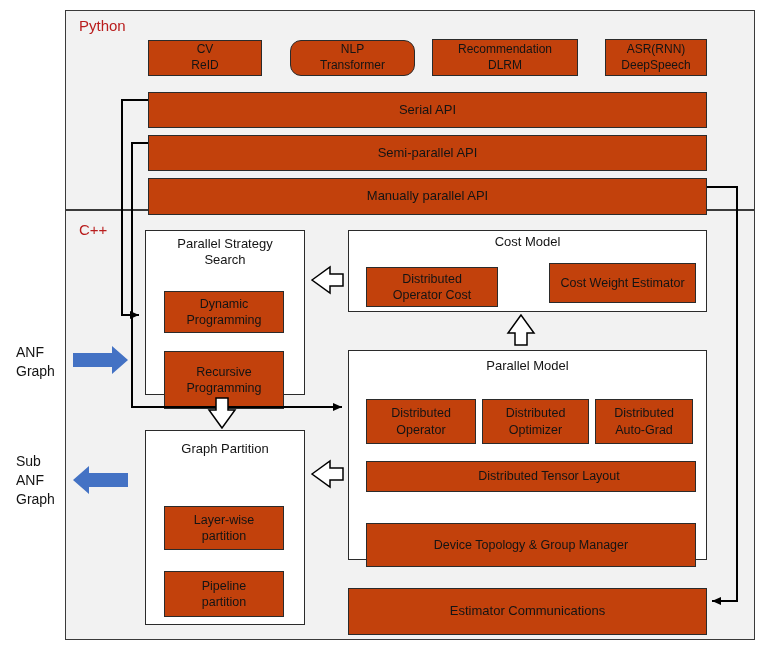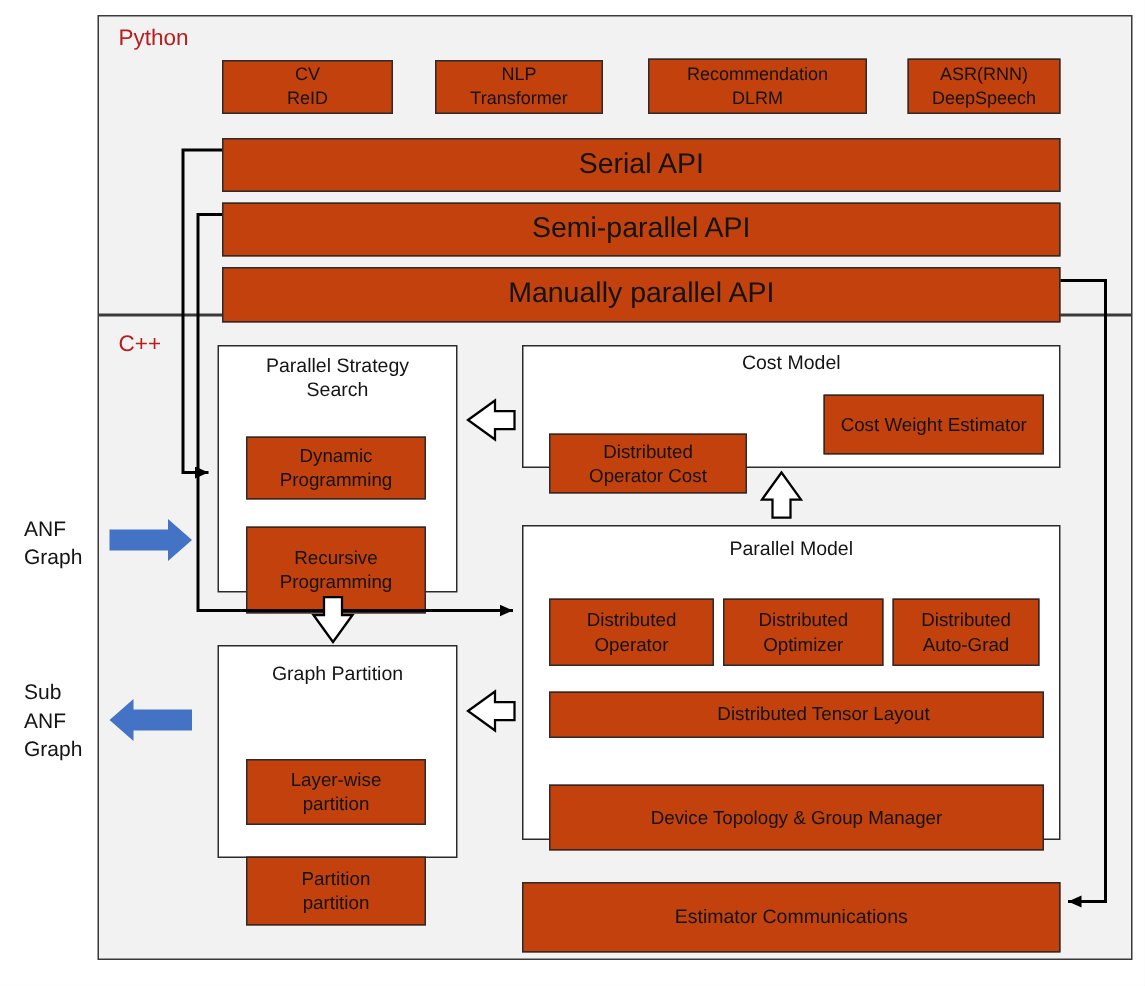--- a/index.html
+++ b/index.html
@@ -2,21 +2,21 @@
 <html><head>
 <meta charset="utf-8">
 <style>
   html,body{margin:0;padding:0;background:#ffffff;}
   .canvas{position:relative;width:763px;height:657px;font-family:"Liberation Sans",sans-serif;color:#141414;background:#ffffff;overflow:hidden;}
   .section{position:absolute;background:#f2f2f2;border:1px solid #3a3a3a;box-sizing:border-box;}
   .section-label{position:absolute;font-size:15px;color:#b91c1c;}
   .box{position:absolute;background:#c2410c;border:1px solid #2b2b2b;box-sizing:border-box;
        display:flex;flex-direction:column;align-items:center;justify-content:center;
        text-align:center;font-size:12px;line-height:1.3;margin-top:10px;}
-  .bar{font-size:19px;}
+  .bar{font-size:13px;}
   .container-box{position:absolute;background:#ffffff;border:1px solid #2b2b2b;box-sizing:border-box;}
   .box-title{position:absolute;left:0;right:0;text-align:center;font-size:13px;line-height:1.2;}
   .inner{font-size:12.5px;}
   .side-label{position:absolute;font-size:14px;line-height:1.35;white-space:pre-line;}
   .overlay{position:absolute;left:0;top:0;pointer-events:none;}
 </style>
 </head>
 <body>
 
 <div class="canvas">
@@ -25,21 +25,21 @@
     <div class="section-label" style="left:13px;top:6px;">Python</div>
   </div>
   <div class="section" style="left:65px;top:210px;width:690px;height:430px;">
     <div class="section-label" style="left:13px;top:10px;">C++</div>
   </div>
 
   <div class="box" style="left:148px;top:30px;width:114px;height:36px;">
     <span>CV</span>
     <span>ReID</span>
   </div>
-  <div class="box" style="left:290px;top:30px;width:112px;height:36px;">
+  <div class="box" style="left:290px;top:30px;width:125px;height:36px;border-radius:11px;">
     <span>NLP</span>
     <span>Transformer</span>
   </div>
   <div class="box" style="left:432px;top:29px;width:146px;height:37px;">
     <span>Recommendation</span>
     <span>DLRM</span>
   </div>
   <div class="box" style="left:605px;top:29px;width:102px;height:37px;">
     <span>ASR(RNN)</span>
     <span>DeepSpeech</span>
@@ -50,37 +50,37 @@
   <div class="box bar" style="left:148px;top:168px;width:559px;height:37px;">Manually parallel API</div>
 
   <div class="container-box" style="left:145px;top:230px;width:160px;height:165px;">
     <div class="box-title" style="top:5px;padding:0 26px;">Parallel Strategy Search</div>
     <div class="box inner" style="left:18px;top:50px;width:120px;height:42px;padding:0 14px;">Dynamic Programming</div>
     <div class="box inner" style="left:18px;top:110px;width:120px;height:58px;padding:0 14px;">Recursive Programming</div>
   </div>
 
   <div class="container-box" style="left:348px;top:230px;width:359px;height:82px;">
     <div class="box-title" style="top:3px;">Cost Model</div>
-    <div class="box inner" style="left:17px;top:48px;width:132px;height:40px;padding:0 10px;">Distributed Operator Cost</div>
+    <div class="box inner" style="left:17px;top:26px;width:132px;height:40px;padding:0 10px;">Distributed Operator Cost</div>
     <div class="box inner" style="left:200px;top:22px;width:147px;height:40px;padding:0 10px;">Cost Weight Estimator</div>
   </div>
 
   <div class="container-box" style="left:348px;top:350px;width:359px;height:210px;">
     <div class="box-title" style="top:7px;">Parallel Model</div>
     <div class="box inner" style="left:17px;top:38px;width:110px;height:45px;padding:0 8px;">Distributed Operator</div>
     <div class="box inner" style="left:133px;top:38px;width:107px;height:45px;padding:0 8px;">Distributed Optimizer</div>
     <div class="box inner" style="left:246px;top:38px;width:98px;height:45px;padding:0 6px;">Distributed Auto-Grad</div>
     <div class="box inner" style="left:17px;top:100px;width:330px;height:31px;padding-left:36px;">Distributed Tensor Layout</div>
     <div class="box inner" style="left:17px;top:162px;width:330px;height:44px;">Device Topology &amp; Group Manager</div>
   </div>
 
-  <div class="container-box" style="left:145px;top:430px;width:160px;height:142px;padding-left:24px;">
+  <div class="container-box" style="left:145px;top:430px;width:160px;height:195px;padding-left:24px;">
     <div class="box-title" style="top:10px;">Graph Partition</div>
     <div class="box inner" style="left:18px;top:65px;width:120px;height:44px;padding:0 18px;">Layer-wise partition</div>
-    <div class="box inner" style="left:18px;top:130px;width:120px;height:46px;padding:0 18px;">Partition partition</div>
+    <div class="box inner" style="left:18px;top:130px;width:120px;height:46px;padding:0 18px;">Pipeline partition</div>
   </div>
 
   <div class="box bar" style="left:348px;top:578px;width:359px;height:47px;font-size:13px;">Estimator Communications</div>
 
   <div class="side-label" style="left:16px;top:343px;">ANF
 Graph</div>
   <div class="side-label" style="left:16px;top:452px;">Sub
 ANF
 Graph</div>
 

